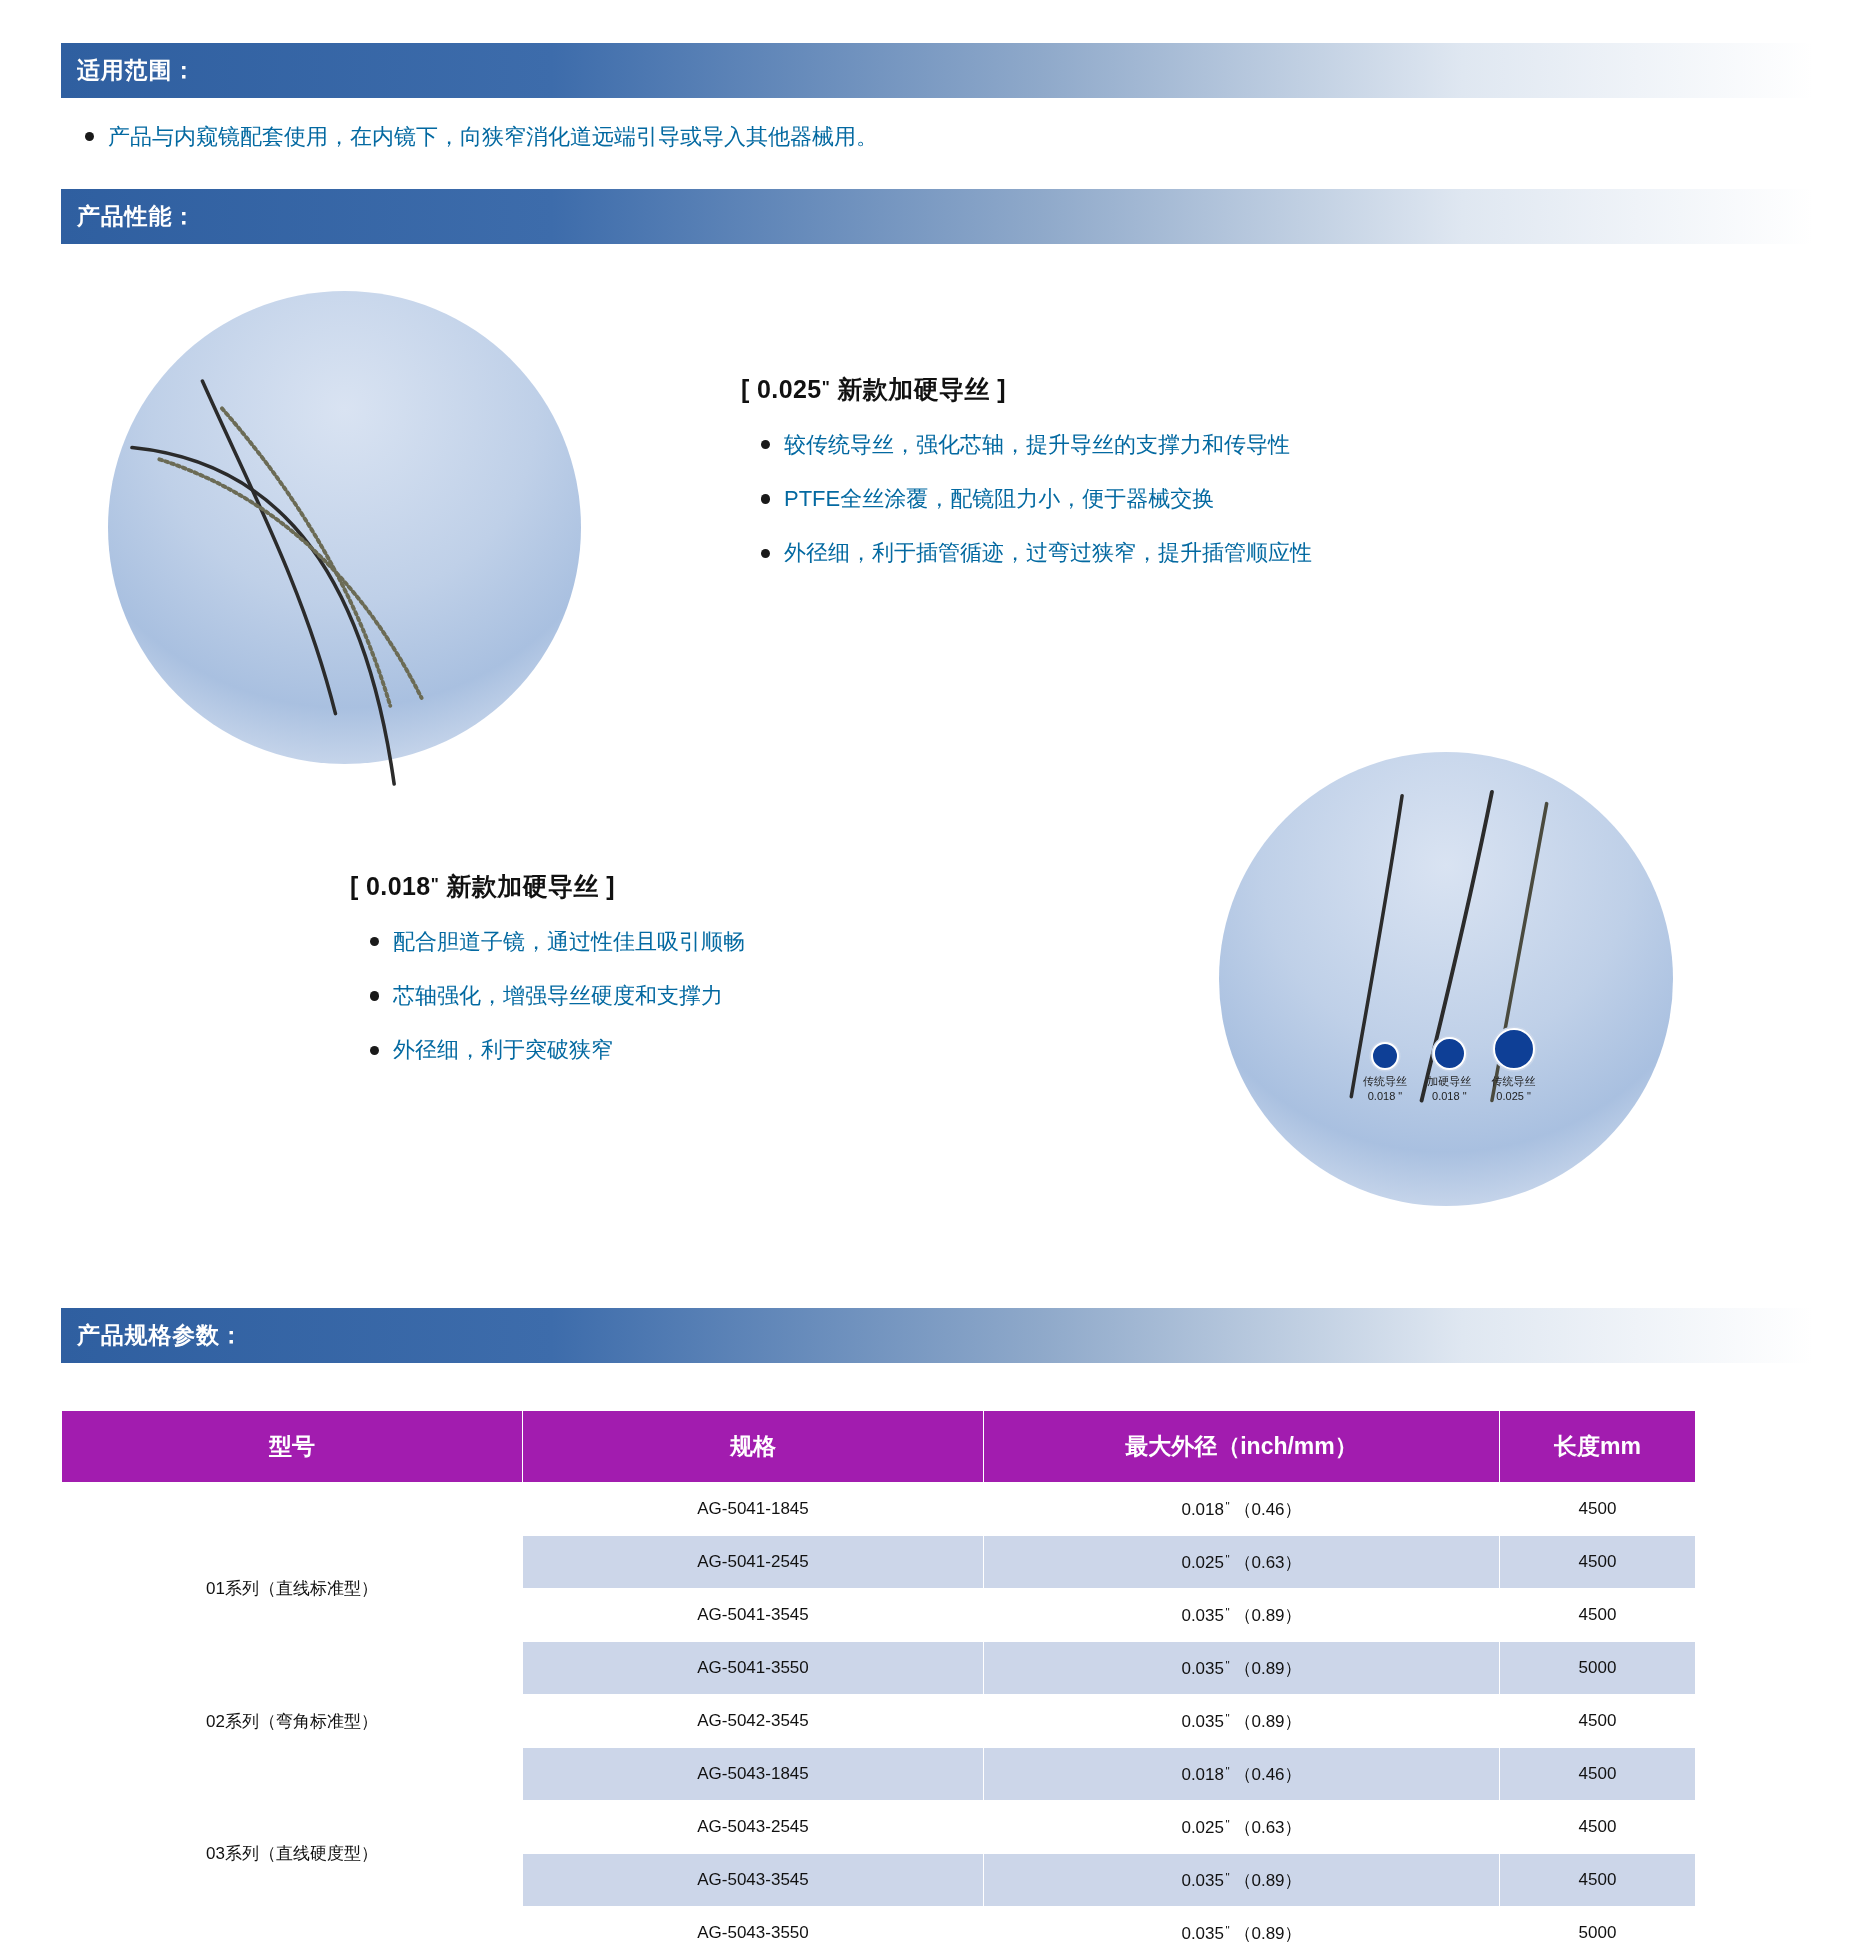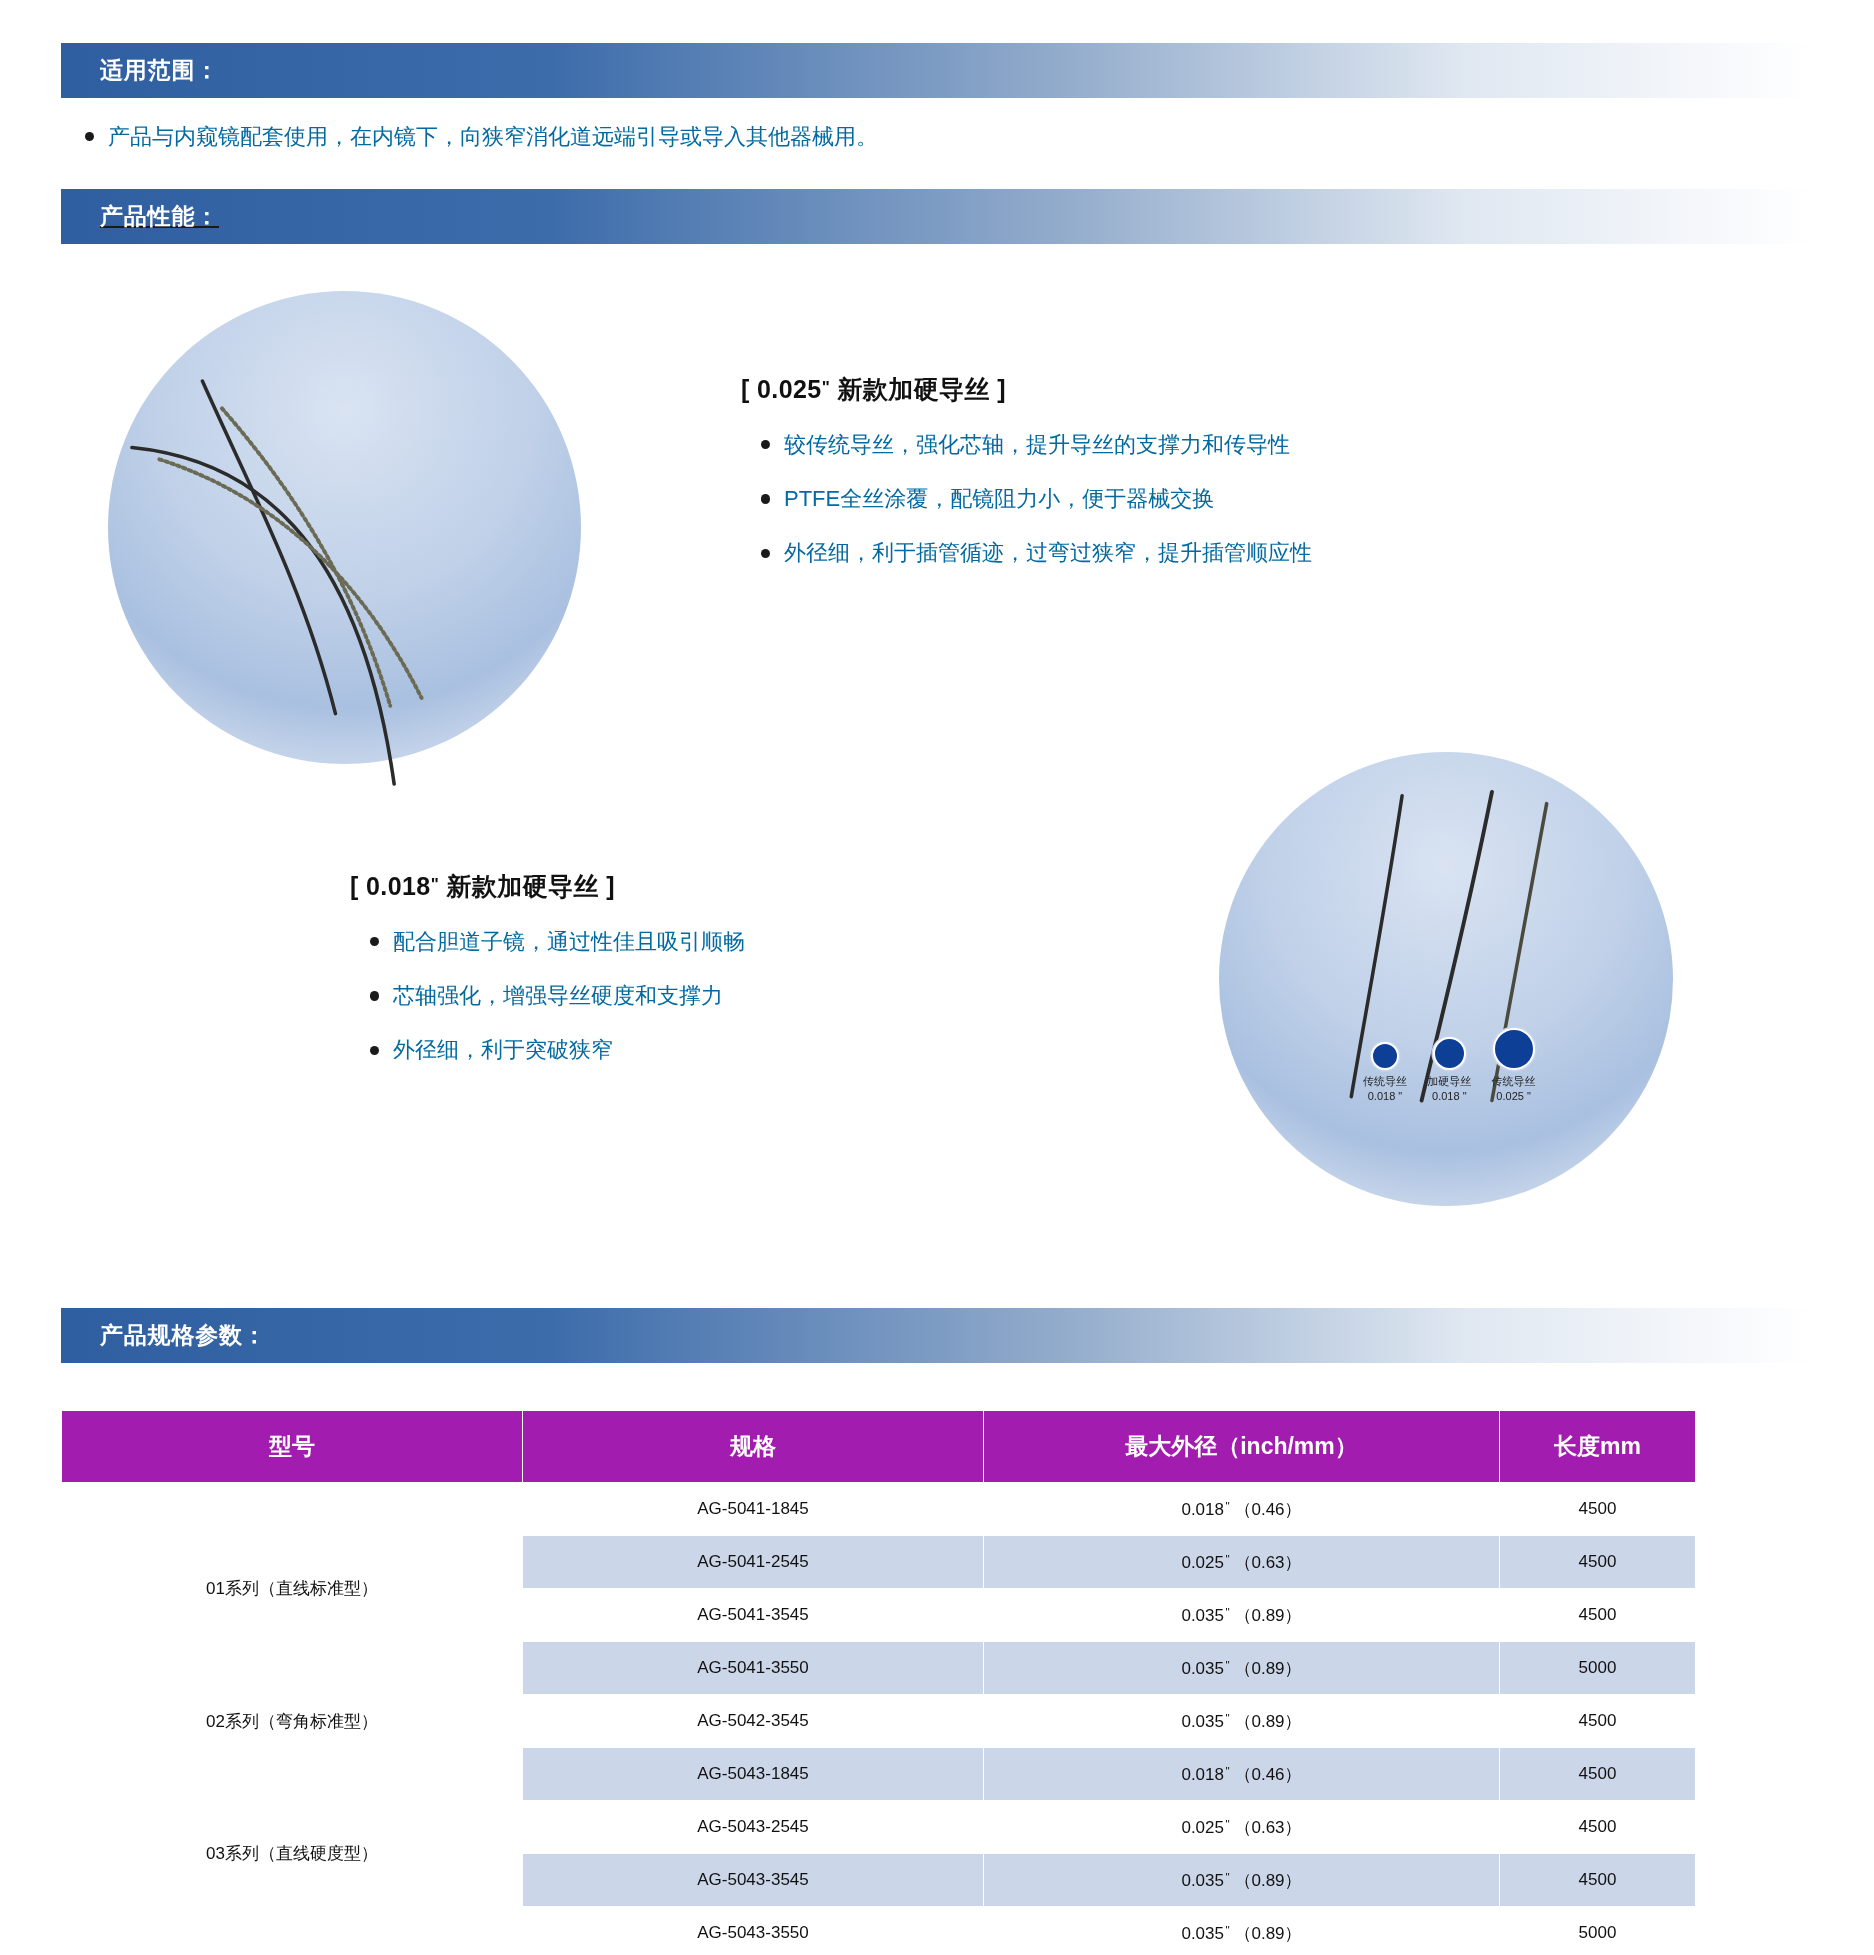--- a/index.html
+++ b/index.html
@@ -28,21 +28,21 @@
     margin-top: 0;
     background: linear-gradient(to right, #2f5fa0 0%, #3d6cab 28%, #8fa9ca 56%, #dfe7f1 80%, #ffffff 100%);
     display: flex;
     align-items: center;
   }
   .section-bar .section-title {
     color: #ffffff;
     font-size: 23px;
     font-weight: bold;
     letter-spacing: 0.8px;
-    padding-left: 39px;
+    padding-left: 16px;
   }
 
   
   .bullet-row {
     display: flex;
     align-items: flex-start;
     margin: 23.5px 0 0 23.5px;
   }
   .bullet-dot {
     width: 9.4px;
@@ -192,21 +192,21 @@
     <div class="section-title">适用范围：</div>
   </div>
 
   <div>
     <div class="bullet-row">
       <div class="bullet-dot"></div>
       <div class="bullet-text">产品与内窥镜配套使用，在内镜下，向狭窄消化道远端引导或导入其他器械用。</div>
     </div>
   </div>
 
-  <div class="section-bar" style="margin-top:37px;text-decoration:underline;">
+  <div class="section-bar" style="margin-top:37px;">
     <div class="section-title">产品性能：</div>
   </div>
 
   <div class="perf-block">
 
     <div class="circle-top circle-img"></div>
     <svg class="wires-svg" width="587" height="587" viewBox="0 0 1500 1500" style="left:23.5px; top:47px;">
       <path d="M 120 400 C 420 430, 700 620, 790 1260" fill="none" stroke="#2b2b2b" stroke-width="9" stroke-linecap="round"></path>
       <path d="M 300 230 C 420 500, 560 760, 640 1080" fill="none" stroke="#2b2b2b" stroke-width="9" stroke-linecap="round"></path>
       <path d="M 350 300 C 560 540, 700 790, 780 1060" fill="none" stroke="#6b6b55" stroke-width="10" stroke-linecap="round" stroke-dasharray="7 9"></path>

